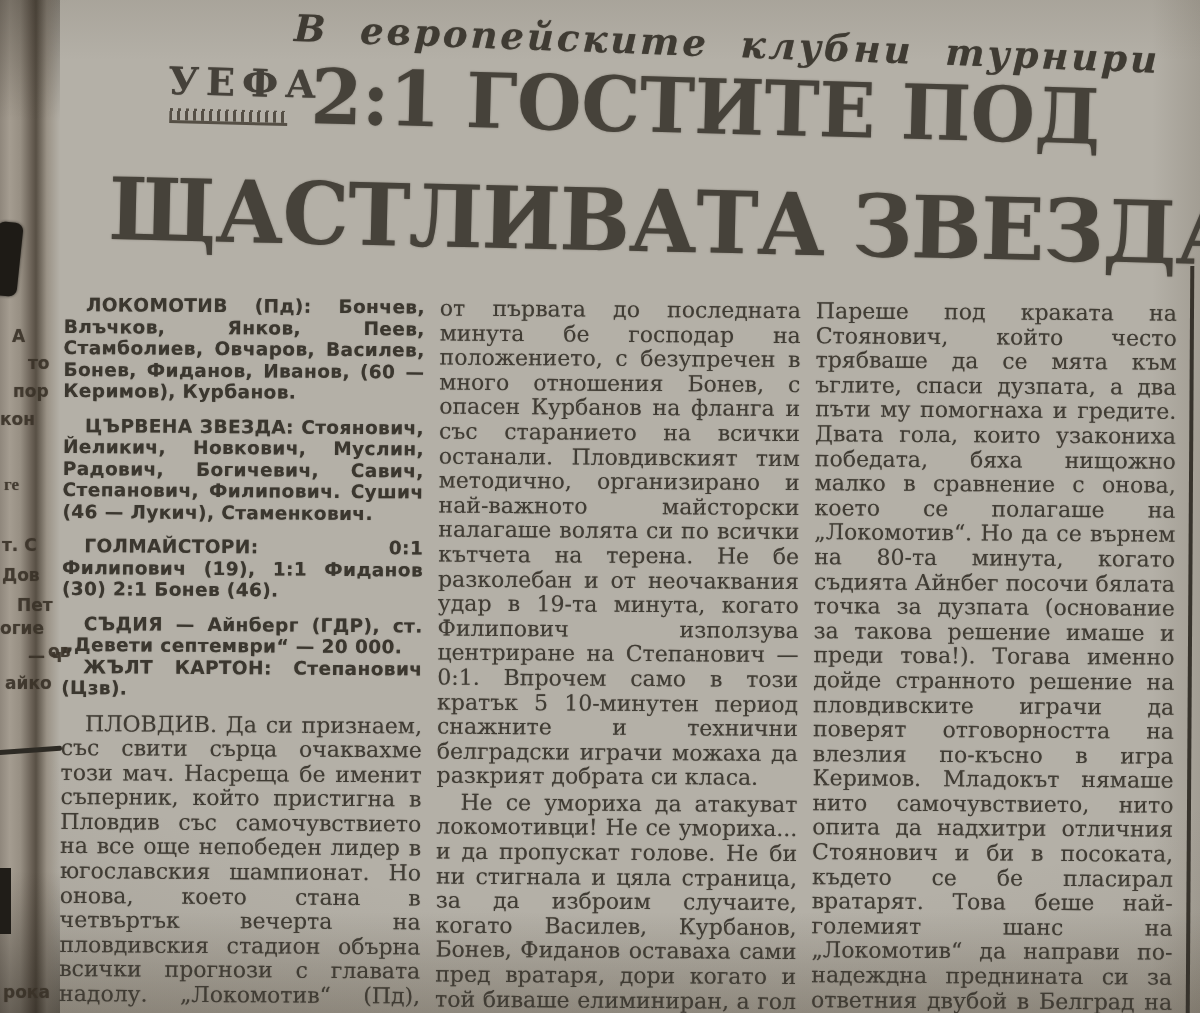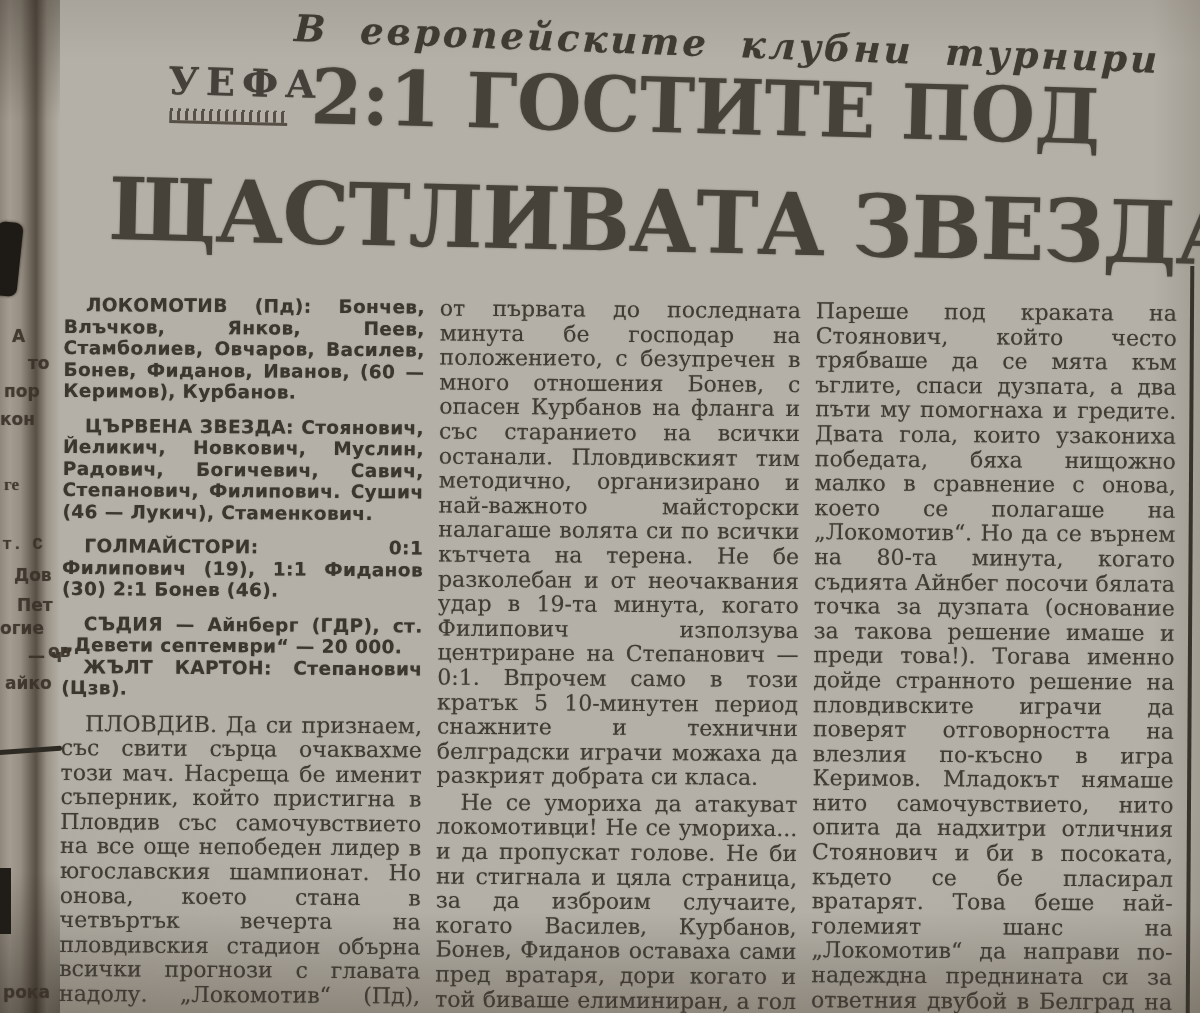--- a/index.html
+++ b/index.html
@@ -70,25 +70,25 @@
 </style>
 </head>
 <body>
 
 <div class="page">
 
   <div class="gutter">
     <div class="blob"></div>
     <div class="frag" style="top:326px;left:12px;">А</div>
     <div class="frag" style="top:353px;left:4px;margin-left:24px;">то</div>
-    <div class="frag" style="top:381px;left:4px;">пор</div>
+    <div class="frag" style="top:381px;left:13px;">пор</div>
     <div class="frag" style="top:409px;left:0px;">кон</div>
     <div class="frag" style="top:475px;left:4px;font-family:Liberation Serif, serif;">ге</div>
-    <div class="frag" style="top:535px;left:2px;font-family:Liberation Mono, monospace;">т. С</div>
-    <div class="frag" style="top:565px;left:2px;margin-left:12px;">Дов</div>
+    <div class="frag" style="top:535px;left:2px;">т. С</div>
+    <div class="frag" style="top:565px;left:2px;">Дов</div>
     <div class="frag" style="top:595px;left:1px;padding-left:16px;">Пет</div>
     <div class="frag" style="top:618px;left:0px;">огие</div>
     <div class="frag" style="top:641px;left:3px;margin-left:45px;">ов</div>
     <div class="frag" style="top:646px;left:28px;">— ч</div>
     <div class="frag" style="top:673px;left:5px;">айко</div>
     <div class="frag" style="top:982px;left:3px;">рока</div>
     <div class="slant-line"></div>
     <div class="block"></div>
   </div>
 

